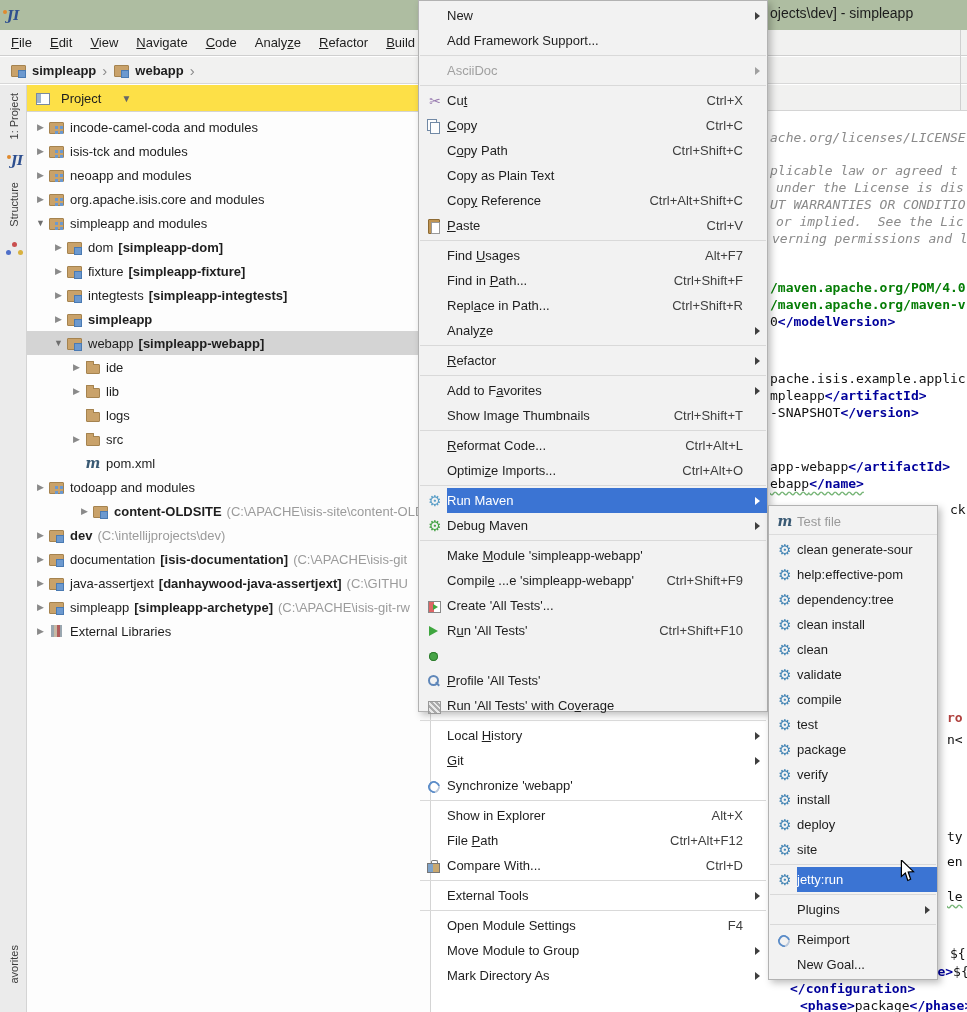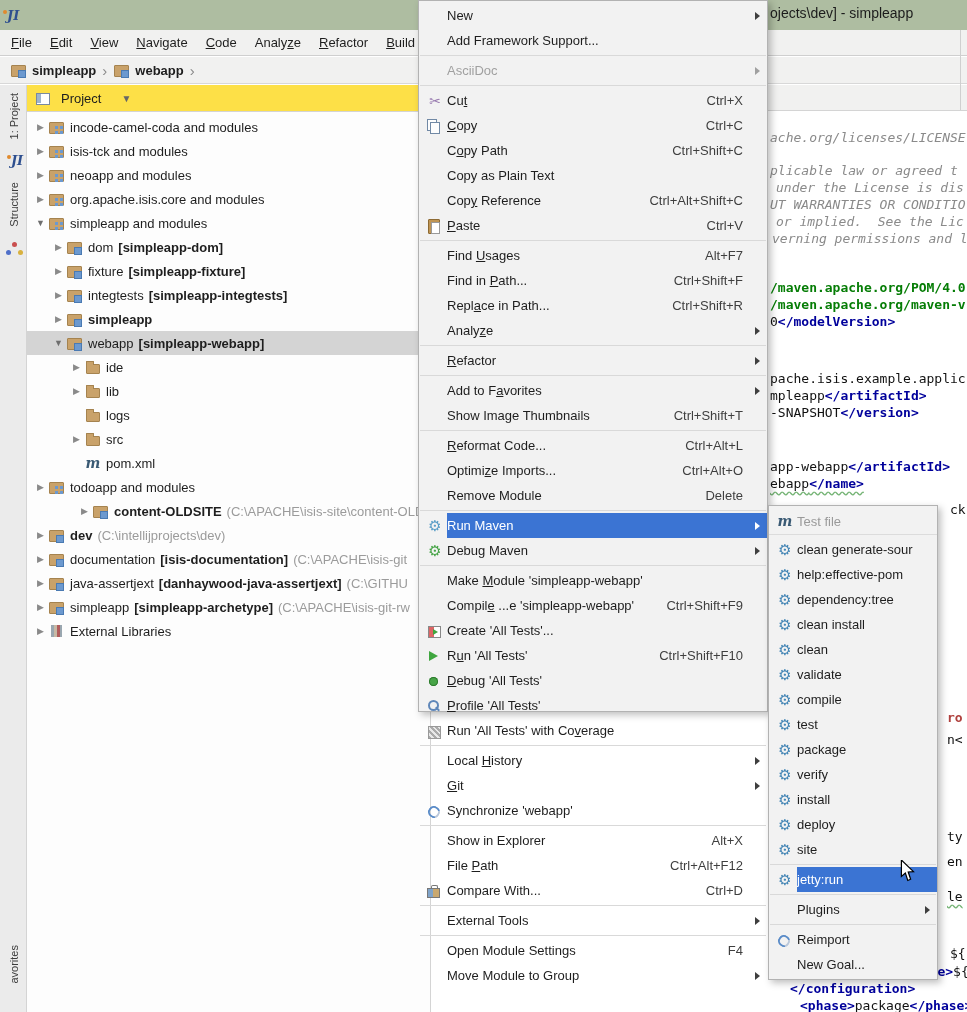--- a/index.html
+++ b/index.html
@@ -423,25 +423,20 @@
       <div class="mi">
         <span class="ic"></span>
         <span class="mi-label"><u>R</u>eformat Code...</span>
         <span class="mi-shortcut">Ctrl+Alt+L</span>
       </div>
       <div class="mi">
         <span class="ic"></span>
         <span class="mi-label">Optimi<u>z</u>e Imports...</span>
         <span class="mi-shortcut">Ctrl+Alt+O</span>
       </div>
-      <div class="mi">
-        <span class="ic"></span>
-        <span class="mi-label">Remove Module</span>
-        <span class="mi-shortcut">Delete</span>
-      </div>
       <div class="menu-sep"></div>
       <div class="mi highlighted">
         <span class="ic ic-gear-blue"></span>
         <span class="mi-label">Run Maven</span>
         <span class="mi-arrow"></span>
       </div>
       <div class="mi">
         <span class="ic ic-gear-green"></span>
         <span class="mi-label">Debug Maven</span>
         <span class="mi-arrow"></span>
@@ -460,21 +455,20 @@
         <span class="ic ic-create-tests"></span>
         <span class="mi-label">Create 'All Tests'...</span>
       </div>
       <div class="mi">
         <span class="ic ic-run-play"></span>
         <span class="mi-label">R<u>u</u>n 'All Tests'</span>
         <span class="mi-shortcut">Ctrl+Shift+F10</span>
       </div>
       <div class="mi">
         <span class="ic ic-debug-bug"></span>
-        <span class="mi-label"><u>D</u>ebug 'All Tests'</span>
       </div>
       <div class="mi">
         <span class="ic ic-profile"></span>
         <span class="mi-label"><u>P</u>rofile 'All Tests'</span>
       </div>
       <div class="mi">
         <span class="ic ic-coverage"></span>
         <span class="mi-label">Run 'All Tests' with Co<u>v</u>erage</span>
       </div>
       <div class="menu-sep"></div>
@@ -516,20 +510,25 @@
       </div>
       <div class="menu-sep"></div>
       <div class="mi">
         <span class="ic"></span>
         <span class="mi-label">Open Module Settings</span>
         <span class="mi-shortcut">F4</span>
       </div>
       <div class="mi">
         <span class="ic"></span>
         <span class="mi-label">Move Module to Group</span>
+        <span class="mi-arrow"></span>
+      </div>
+      <div class="mi">
+        <span class="ic"></span>
+        <span class="mi-label">Mark Directory As</span>
         <span class="mi-arrow"></span>
       </div>
     </div>
   <div id="maven-submenu" class="menu">
       <div class="mi header">
         <span class="ic ic-maven-m"></span>
         <span class="mi-label">Test file</span>
       </div>
       <div class="mi">
         <span class="ic ic-gear"></span>

